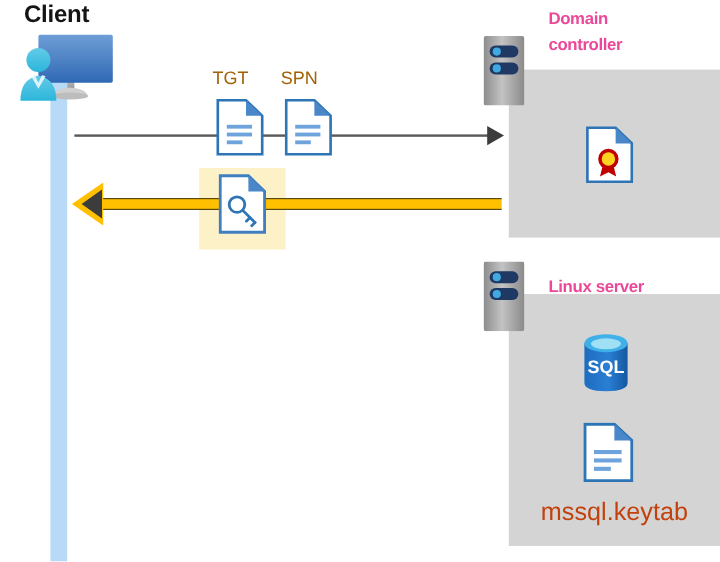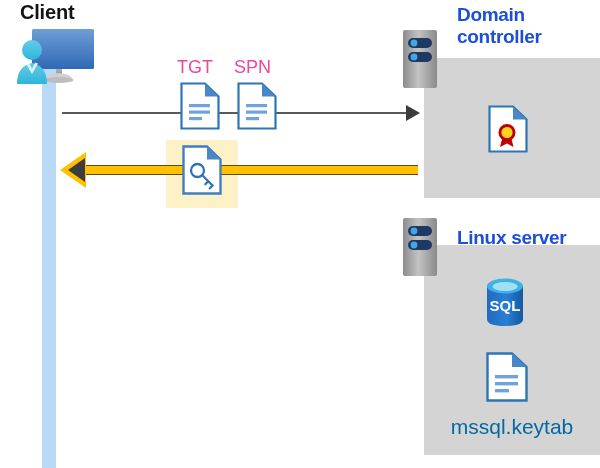--- a/index.html
+++ b/index.html
@@ -37,40 +37,40 @@
         border-top:12px solid transparent;border-bottom:12px solid transparent;
         border-right:17px solid #3c3c3c;}
 
   
   #highlight-block{left:166px;top:140px;width:72px;height:68px;background:#fdf1c8;}
 
   
   .doc{position:absolute;}
 
   
-  .linelabel{font-size:18px;color:#ec4899;}
+  .linelabel{font-size:15px;color:#a16207;}
   #tgt-label{left:177px;top:57px;}
   #spn-label{left:234px;top:57px;text-align:right;}
 
   
   #dc-box{left:424px;top:58px;width:176px;height:140px;background:#d4d4d4;}
   #linux-box{left:424px;top:245px;width:176px;height:210px;background:#d4d4d4;}
 
   
   .rack{position:absolute;width:34px;height:58px;}
 
   
-  .srv-title{font-size:19px;font-weight:bold;color:#1d4ed8;line-height:22px;
+  .srv-title{font-size:14px;font-weight:bold;color:#ec4899;line-height:22px;
              letter-spacing:-0.3px;}
   #dc-title{left:457px;top:4px;width:140px;}
   #linux-title{left:457px;top:227px;width:140px;}
 
   
   #keytab-caption{left:424px;top:415px;width:176px;text-align:center;
-                  font-size:21px;color:#0369a1;}
+                  font-size:21px;color:#c2410c;}
 </style>
 </head>
 <body>
 
 <div class="stage">
 
   <div class="abs" id="client-lifeline"></div>
 
   <div class="abs" id="client-label">Client</div>
 

